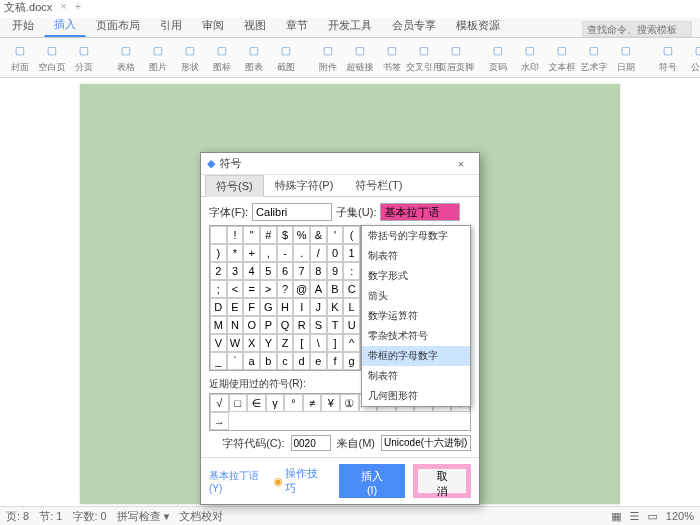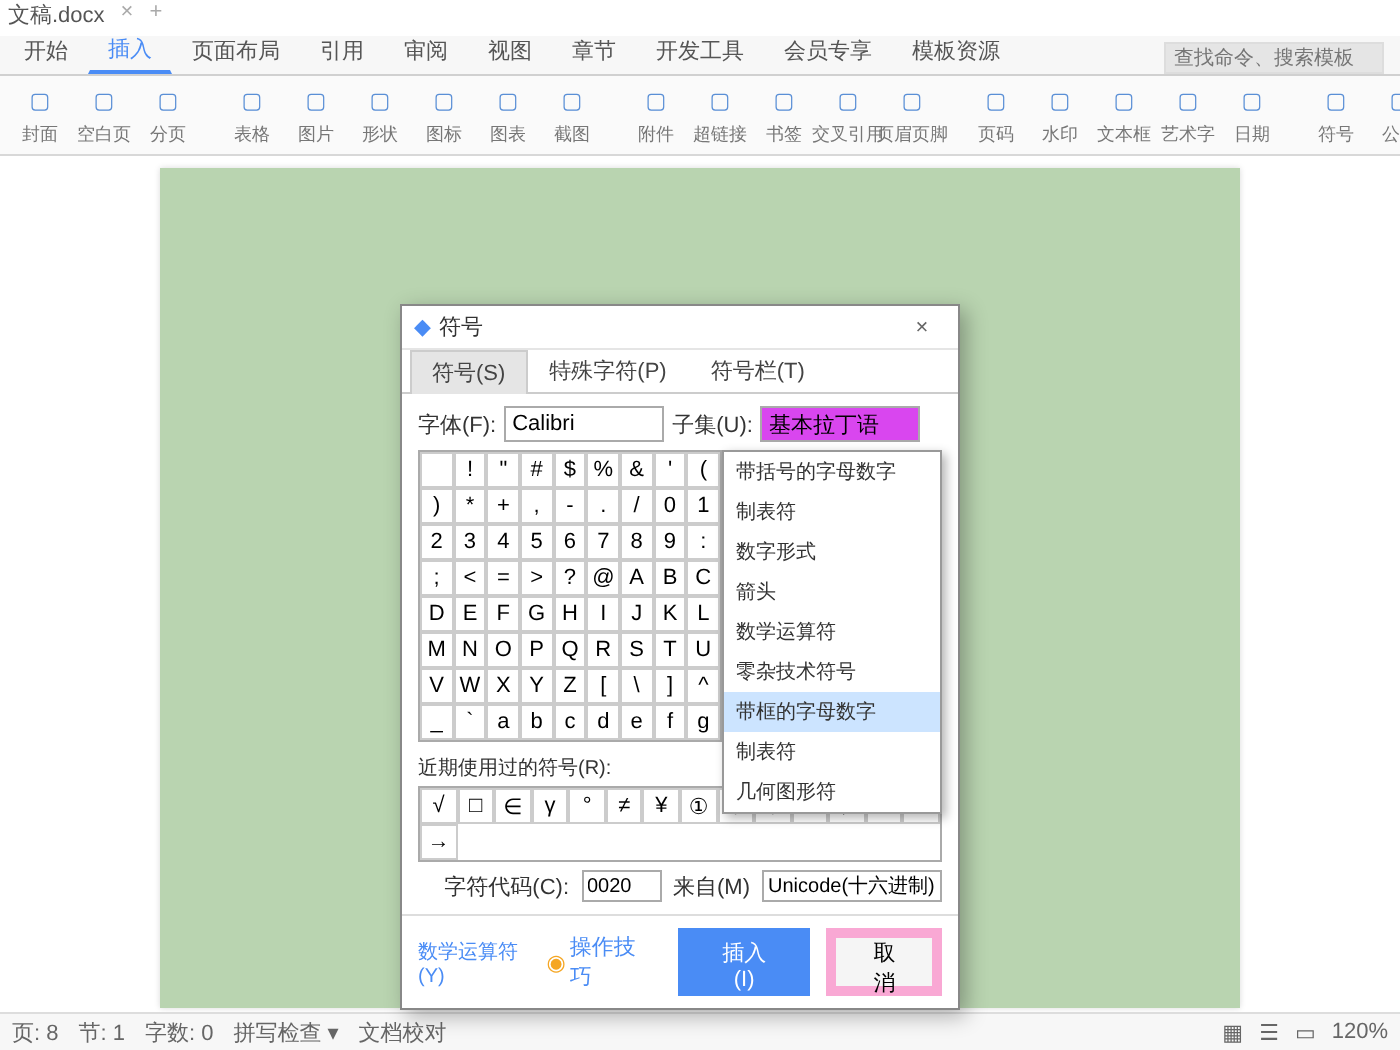--- a/index.html
+++ b/index.html
@@ -190,21 +190,21 @@
   <div class="dlg-tabs">
     <div class="dlg-tab active">符号(S)</div>
     <div class="dlg-tab">特殊字符(P)</div>
     <div class="dlg-tab">符号栏(T)</div>
   </div>
   <div class="dlg-body">
     <div class="frow">
       <label>字体(F):</label>
       <input style="max-width: 80px;" value="Calibri">
       <label>子集(U):</label>
-      <input style="max-width: 80px; background: #d946ef;" value="基本拉丁语">
+      <input style="max-width: 80px; background: #ec4899;" value="基本拉丁语">
     </div>
     <div class="sym-area">
       <div class="sym-grid" id="symgrid">
           <div></div>
           <div>!</div>
           <div>"</div>
           <div>#</div>
           <div>$</div>
           <div>%</div>
           <div>&amp;</div>
@@ -305,21 +305,21 @@
         <div>→</div>
       </div>
     <div class="code-row">
       <span>字符代码(C):</span>
       <input value="0020" style="">
       <span>来自(M)</span>
       <input style="width: 90px;" value="Unicode(十六进制)">
     </div>
   </div>
   <div class="dlg-foot">
-    <span class="link">数学运算符(Y)</span>
+    <span class="link">基本拉丁语(Y)</span>
     <span class="link" style="display:flex;align-items:center;gap:2px">
         <span style="color:#f5a623">◉</span>
         <span>操作技巧</span>
       </span>
     <span class="sp"></span>
     <button class="pri">插入(I)</button>
     <button>取消</button>
   </div>
 </div>
 

